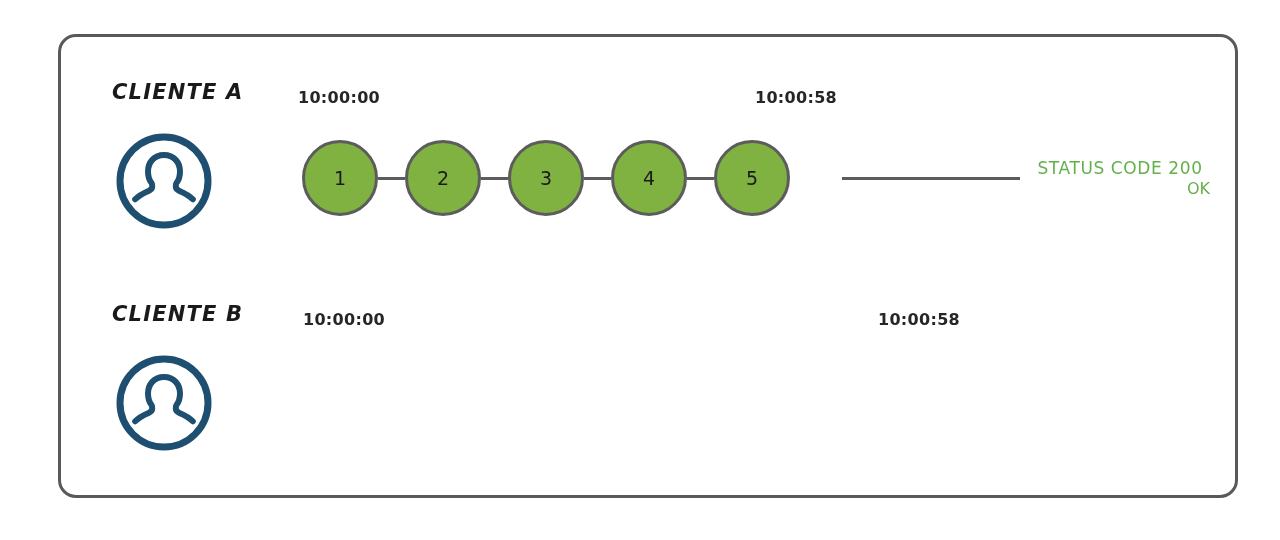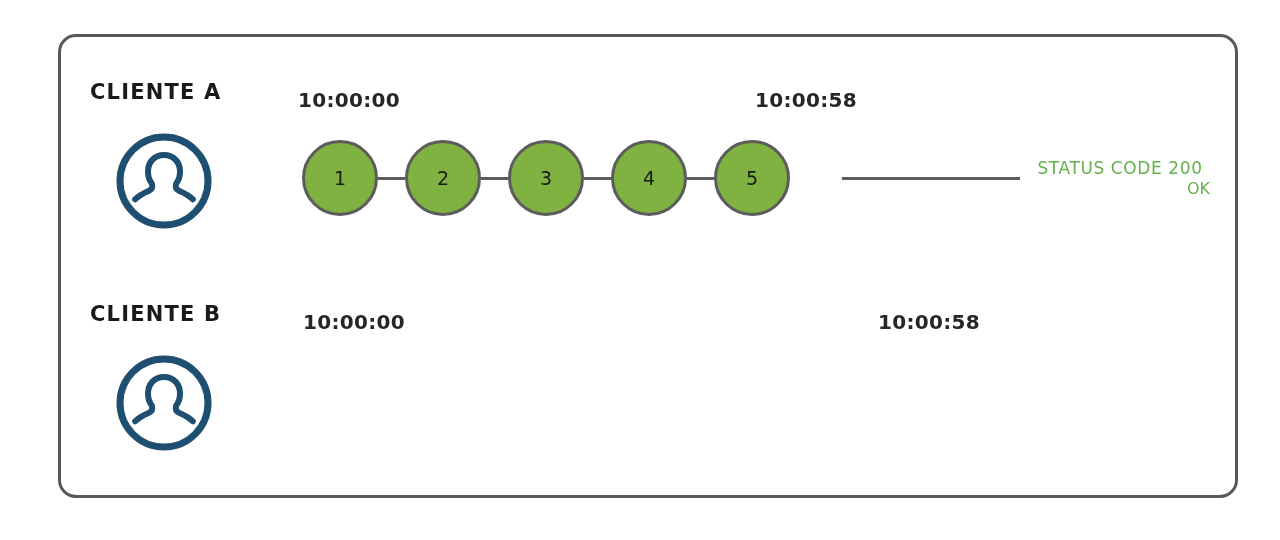--- a/index.html
+++ b/index.html
@@ -41,44 +41,45 @@
     position: absolute;
     left: 0;
     width: 100%;
   }
   .row-a { top: 0px; }
   .row-b { top: 222px; }
 
   
   .client-label {
     position: absolute;
-    left: 90px;
+    left: 112px;
     top: 80px;
     font-family: "DejaVu Sans", sans-serif;
     font-size: 21px;
+    font-style: italic;
     font-weight: 600;
     letter-spacing: 1.2px;
     color: #1a1a1a;
     white-space: nowrap;
   }
 
   
   .avatar {
     position: absolute;
     left: 114px;
     top: 131px;
     width: 100px;
     height: 100px;
   }
 
   
   .timestamp {
     position: absolute;
     font-family: "DejaVu Sans", sans-serif;
-    font-size: 20px;
+    font-size: 16px;
     font-weight: bold;
     color: #262626;
     white-space: nowrap;
     letter-spacing: 0.3px;
   }
 
   
   .chain {
     position: absolute;
     height: 80px;

